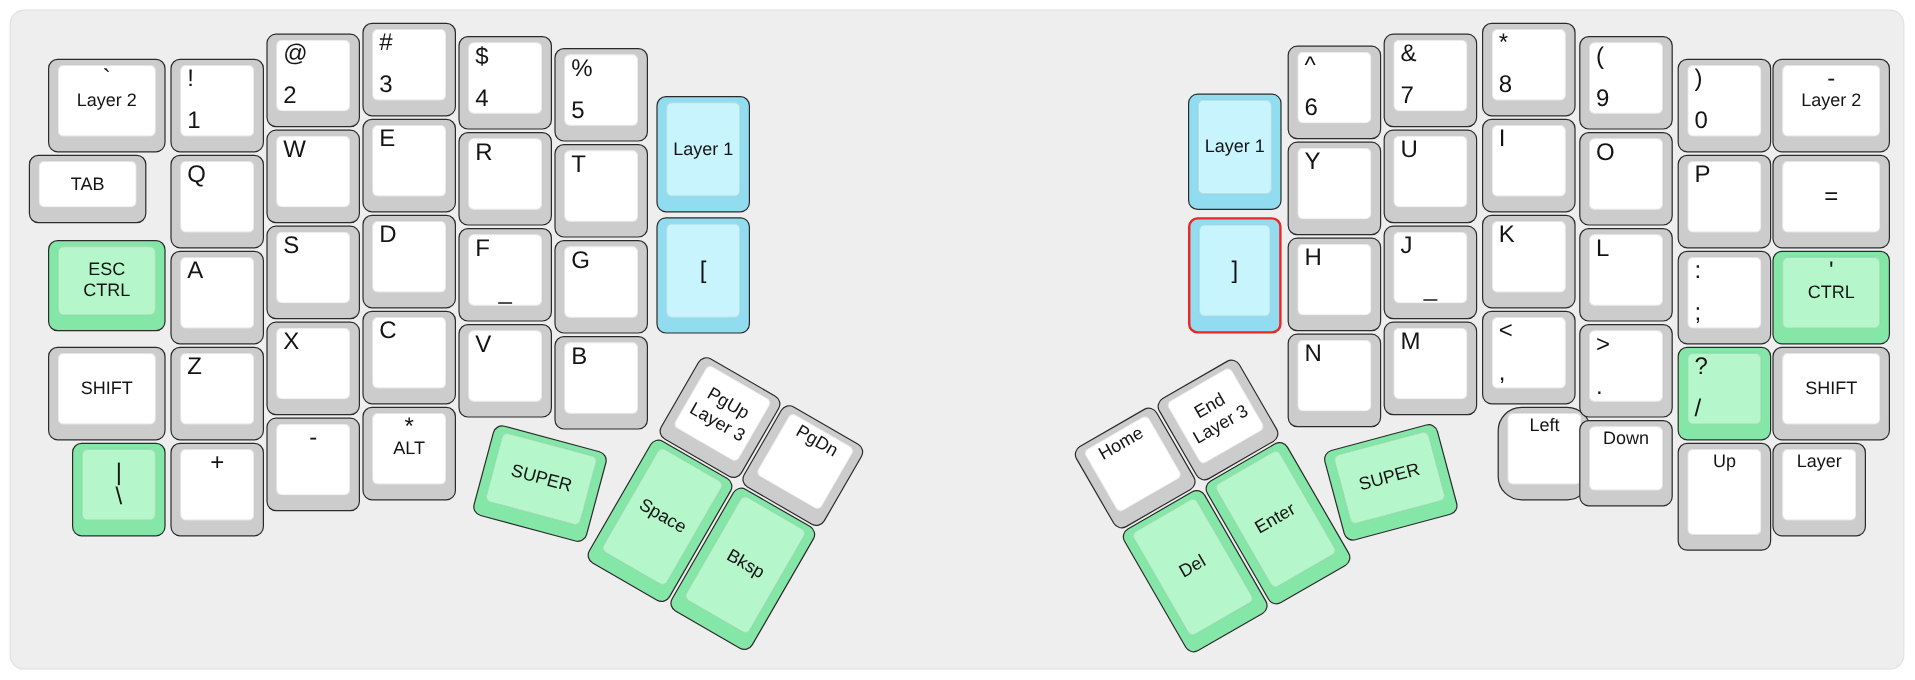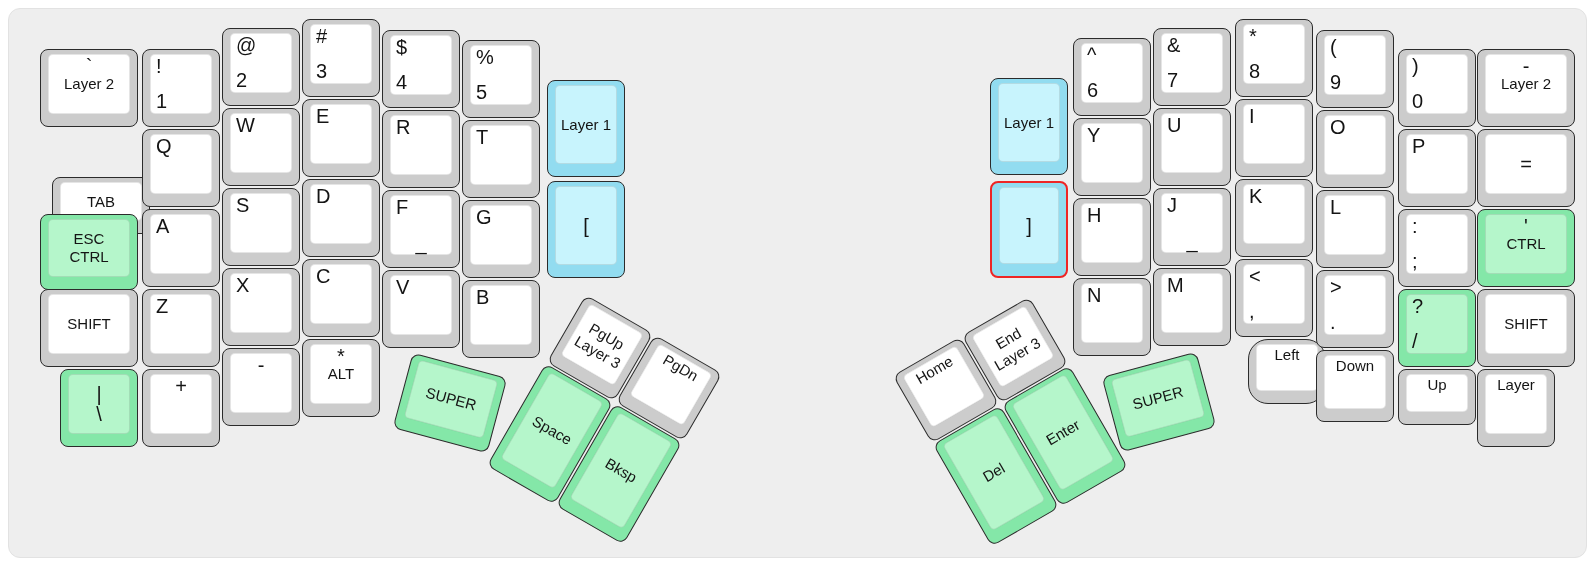--- a/index.html
+++ b/index.html
@@ -46,26 +46,26 @@
 <body>
 
 <div id="case"></div>
 <div id="board">
     <div class="key white" style="left: 40px; top: 49px; width: 98px; height: 78px;">
       <div class="keytop">
         <span class="lbl tc">`</span>
         <span class="lbl c small">Layer 2</span>
       </div>
     </div>
-    <div class="key white" style="left: 52px; top: 129px; width: 98px; height: 57px; margin-top: 48px;">
+    <div class="key white" style="left: 24px; top: 129px; width: 98px; height: 57px;">
       <div class="keytop">
         <span class="lbl c small">TAB</span>
       </div>
     </div>
-    <div class="key green" style="left: 40px; top: 214px; width: 98px; height: 76px; text-decoration: underline;">
+    <div class="key green" style="left: 40px; top: 200px; width: 98px; height: 76px; text-decoration: underline;">
       <div class="keytop">
         <span class="lbl c small">ESC
 CTRL</span>
       </div>
     </div>
     <div class="key white" style="left: 40px; top: 289px; width: 98px; height: 78px;">
       <div class="keytop">
         <span class="lbl c small">SHIFT</span>
       </div>
     </div>
@@ -301,21 +301,21 @@
       <div class="keytop">
         <span class="lbl tl">K</span>
       </div>
     </div>
     <div class="key white" style="left: 1235px; top: 259px; width: 78px; height: 78px;">
       <div class="keytop">
         <span class="lbl tl">&lt;</span>
         <span class="lbl bl">,</span>
       </div>
     </div>
-    <div class="key white" style="left: 1248px; top: 339px; width: 78px; height: 65px; border-radius: 20px;">
+    <div class="key white" style="left: 1248px; top: 339px; width: 78px; height: 78px; border-radius: 20px;">
       <div class="keytop">
         <span class="lbl tc small">Left</span>
       </div>
     </div>
     <div class="key white" style="left: 1316px; top: 30px; width: 78px; height: 78px;">
       <div class="keytop">
         <span class="lbl tl">(</span>
         <span class="lbl bl">9</span>
       </div>
     </div>
@@ -356,21 +356,21 @@
         <span class="lbl tl">:</span>
         <span class="lbl bl">;</span>
       </div>
     </div>
     <div class="key green" style="left: 1398px; top: 289px; width: 78px; height: 78px;">
       <div class="keytop">
         <span class="lbl tl">?</span>
         <span class="lbl bl">/</span>
       </div>
     </div>
-    <div class="key white" style="left: 1398px; top: 369px; width: 78px; height: 56px;">
+    <div class="key white" style="left: 1398px; top: 369px; width: 78px; height: 90px;">
       <div class="keytop">
         <span class="lbl tc small">Up</span>
       </div>
     </div>
     <div class="key white" style="left: 1477px; top: 49px; width: 98px; height: 78px;">
       <div class="keytop">
         <span class="lbl tc">-</span>
         <span class="lbl c small">Layer 2</span>
       </div>
     </div>

